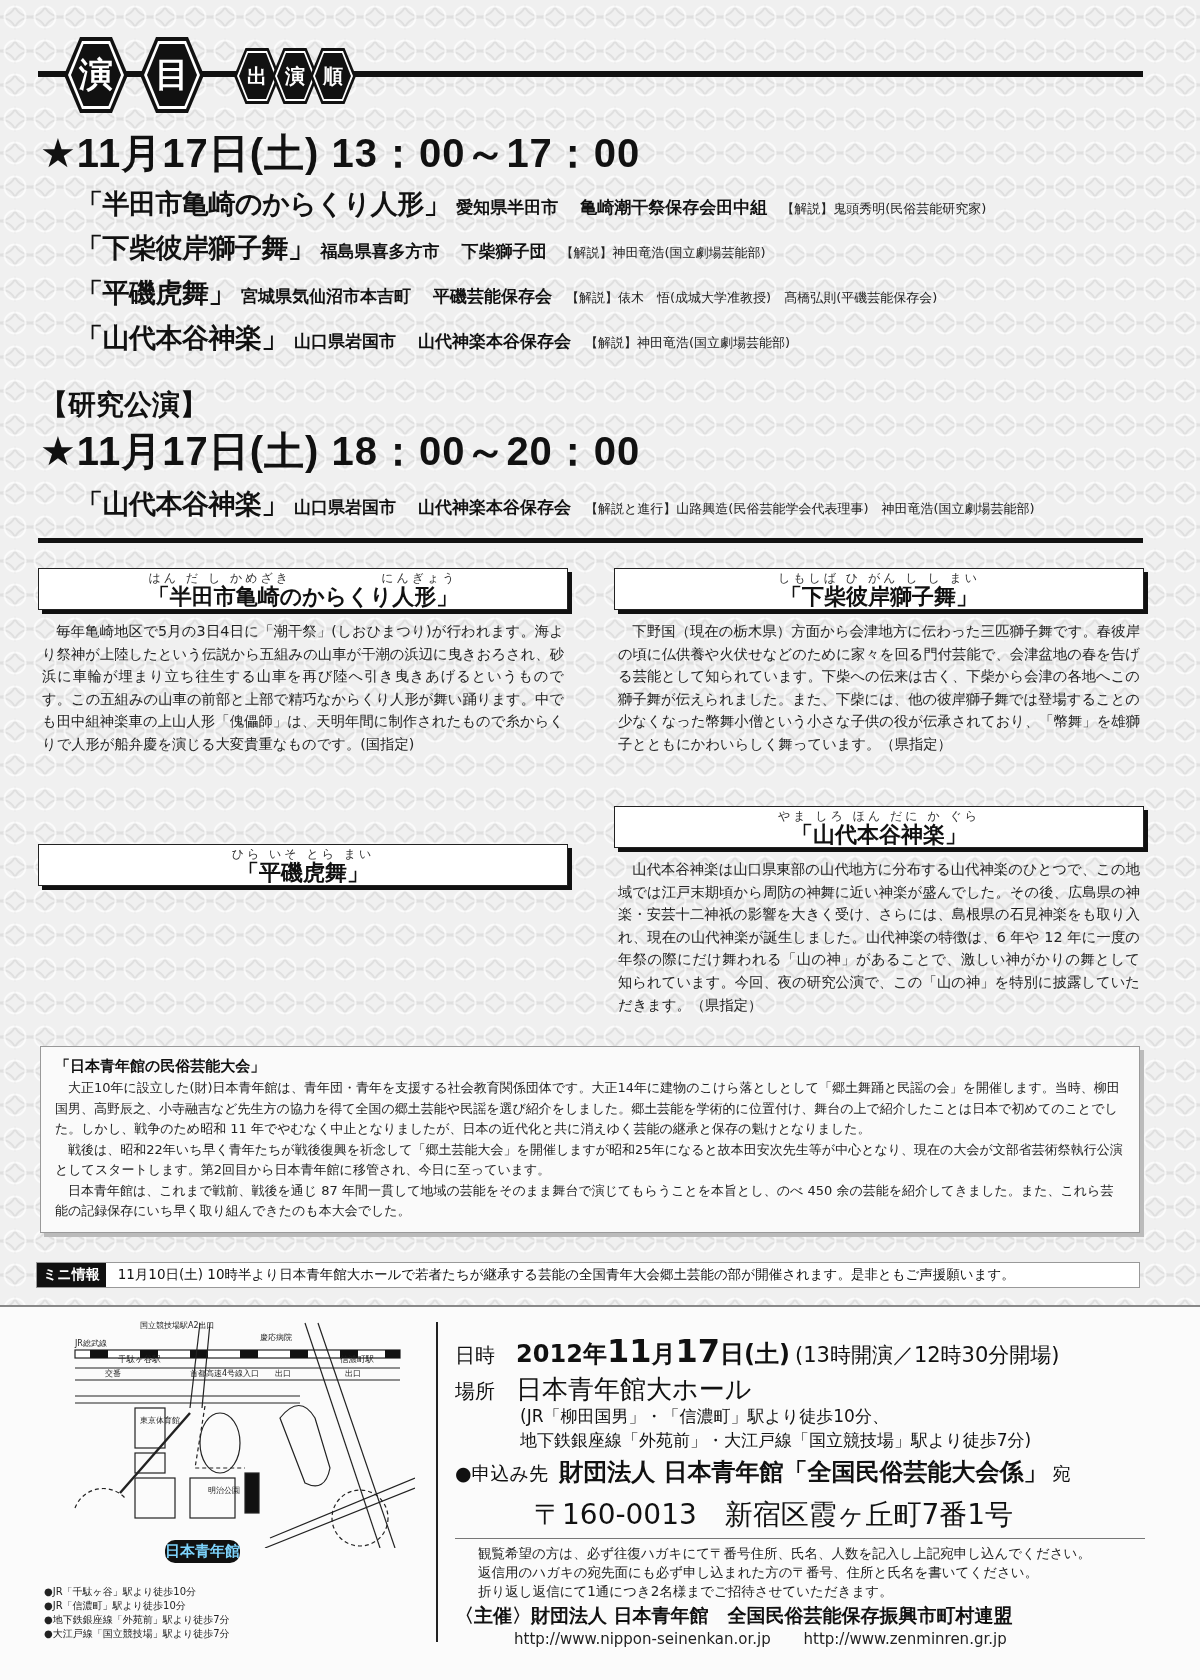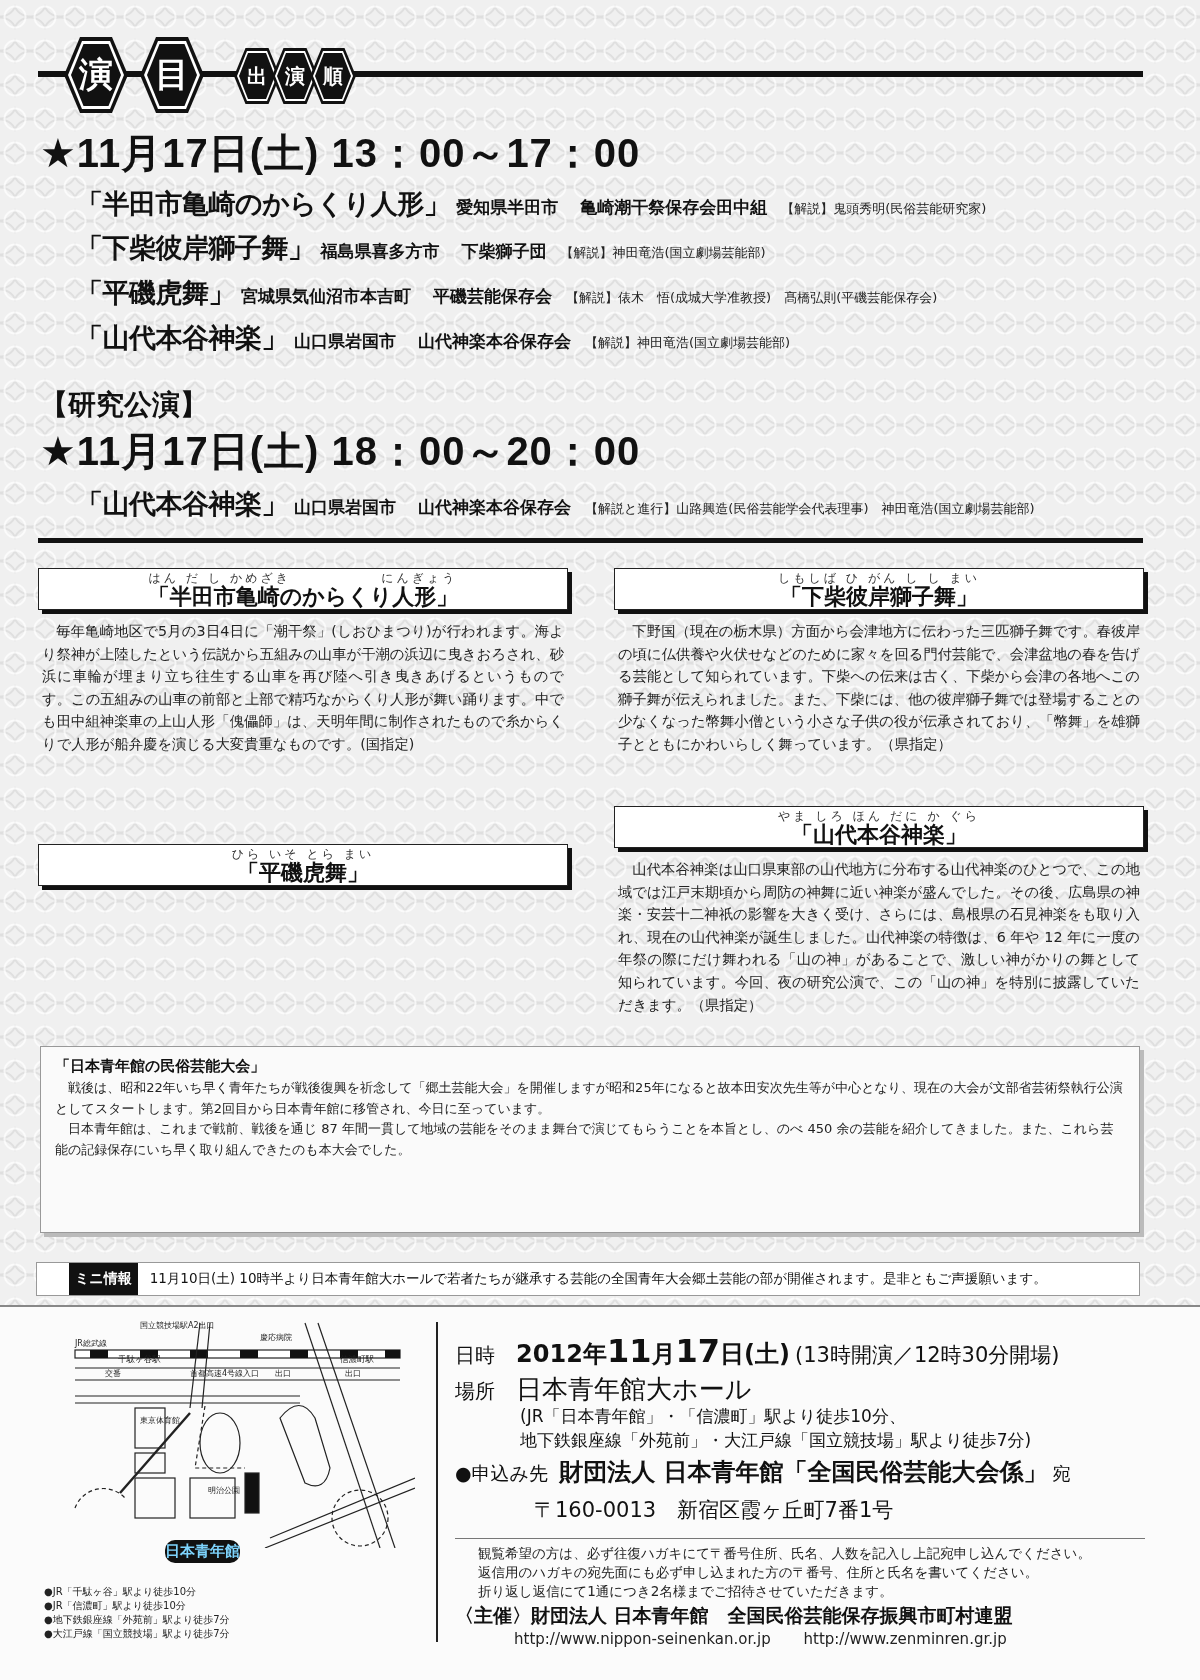--- a/index.html
+++ b/index.html
@@ -85,22 +85,22 @@
   .info-box {
     position: absolute; left: 40px; top: 1046px; width: 1100px; height: 187px;
     background: #fafafa; border: 1px solid #999; box-shadow: 4px 4px 0 #bbb;
     padding: 10px 14px;
   }
   .info-title { font-size: 15px; font-weight: bold; margin-bottom: 2px; }
   .info-p { font-size: 13px; line-height: 20.5px; color: #222; text-indent: 1em; }
 
   
   .mini {
-    position: absolute; left: 36px; top: 1262px; width: 1104px; height: 34px;
-    background: #fff; border: 1px solid #999; display: flex; align-items: center; padding-left: 32px;
+    position: absolute; left: 36px; top: 1262px; width: 1104px; height: 26px;
+    background: #fff; border: 1px solid #999; display: flex; align-items: center;
   }
   .mini-tag { background: #111; color: #fff; font-weight: bold; font-size: 14px; padding: 4px 6px; height: 100%; display: flex; align-items: center; }
   .mini-text { font-size: 13.5px; margin-left: 12px; color: #111; }
 
   
   .map { position: absolute; left: 40px; top: 1318px; width: 375px; height: 230px; }
   .access-list { position: absolute; left: 44px; top: 1585px; font-size: 10px; line-height: 14px; color: #222; }
   .venue-tag {
     position: absolute; left: 165px; top: 1540px; background: #111; color: #7dd3fc;
     font-size: 15px; font-weight: bold; padding: 2px 0; border-radius: 10px;
@@ -111,21 +111,21 @@
   .detail { position: absolute; left: 455px; white-space: nowrap; }
   .lbl { font-size: 20px; margin-right: 16px; }
   .date-main { font-size: 24px; font-weight: bold; }
   .date-big { font-size: 32px; font-weight: bold; }
   .date-note { font-size: 21px; }
   .venue-main { font-size: 26px; font-weight: normal; }
   .access { font-size: 17px; line-height: 24px; }
   .apply-lbl { font-size: 19px; }
   .apply-main { font-size: 24px; font-weight: bold; margin-left: 6px; }
   .apply-suffix { font-size: 18px; }
-  .addr { font-size: 21px; }
+  .addr { font-size: 28px; }
   .hr2 { position: absolute; left: 455px; top: 1538px; width: 690px; height: 1px; background: #777; }
   .notes { position: absolute; left: 478px; top: 1544px; font-size: 13.5px; line-height: 19px; color: #222; }
   .host { position: absolute; left: 455px; top: 1603px; font-size: 19px; font-weight: bold; }
   .urls { position: absolute; left: 514px; top: 1630px; font-size: 15px; color: #222; word-spacing: 2px; }
   .urls span { margin-right: 26px; }
 </style>
 </head>
 <body>
 
 <div class="upper"></div>
@@ -222,20 +222,21 @@
 <div class="sec" style="left:614px; top:806px;">
   <div class="sec-title">
     <div class="sec-ruby">やま しろ ほん だに か ぐら</div>
     <div class="sec-name">「山代本谷神楽」</div>
   </div>
   <div class="sec-body">山代本谷神楽は山口県東部の山代地方に分布する山代神楽のひとつで、この地域では江戸末期頃から周防の神舞に近い神楽が盛んでした。その後、広島県の神楽・安芸十二神祇の影響を大きく受け、さらには、島根県の石見神楽をも取り入れ、現在の山代神楽が誕生しました。山代神楽の特徴は、6 年や 12 年に一度の年祭の際にだけ舞われる「山の神」があることで、激しい神がかりの舞として知られています。今回、夜の研究公演で、この「山の神」を特別に披露していただきます。（県指定）</div>
 </div>
 
 <div class="info-box">
   <div class="info-title">「日本青年館の民俗芸能大会」</div>
+  <p class="info-p">大正10年に設立した(財)日本青年館は、青年団・青年を支援する社会教育関係団体です。大正14年に建物のこけら落としとして「郷土舞踊と民謡の会」を開催します。当時、柳田国男、高野辰之、小寺融吉など先生方の協力を得て全国の郷土芸能や民謡を選び紹介をしました。郷土芸能を学術的に位置付け、舞台の上で紹介したことは日本で初めてのことでした。しかし、戦争のため昭和 11 年でやむなく中止となりましたが、日本の近代化と共に消えゆく芸能の継承と保存の魁けとなりました。</p>
   <p class="info-p">戦後は、昭和22年いち早く青年たちが戦後復興を祈念して「郷土芸能大会」を開催しますが昭和25年になると故本田安次先生等が中心となり、現在の大会が文部省芸術祭執行公演としてスタートします。第2回目から日本青年館に移管され、今日に至っています。</p>
   <p class="info-p">日本青年館は、これまで戦前、戦後を通じ 87 年間一貫して地域の芸能をそのまま舞台で演じてもらうことを本旨とし、のべ 450 余の芸能を紹介してきました。また、これら芸能の記録保存にいち早く取り組んできたのも本大会でした。</p>
 </div>
 
 <div class="mini">
   <span class="mini-tag">ミニ情報</span>
   <span class="mini-text">11月10日(土) 10時半より日本青年館大ホールで若者たちが継承する芸能の全国青年大会郷土芸能の部が開催されます。是非ともご声援願います。</span>
 </div>
 
 <svg class="map" viewBox="0 0 375 230" xmlns="http://www.w3.org/2000/svg" font-family="DejaVu Sans, sans-serif">
@@ -303,21 +304,21 @@
   <span class="lbl">日時</span>
   <span class="date-main">2012年</span><span class="date-big">11</span><span class="date-main">月</span><span class="date-big">17</span><span class="date-main">日(土)</span>
   <span class="date-note">(13時開演／12時30分開場)</span>
 </div>
 
 <div class="detail" style="top:1372px;">
   <span class="lbl">場所</span>
   <span class="venue-main">日本青年館大ホール</span>
 </div>
 <div class="detail access" style="top:1404px; left:520px;">
-  <div>(JR「日本青年館」・「信濃町」駅より徒歩10分、</div>
+  <div>(JR「柳田国男」・「信濃町」駅より徒歩10分、</div>
   <div>地下鉄銀座線「外苑前」・大江戸線「国立競技場」駅より徒歩7分)</div>
 </div>
 
 <div class="detail" style="top:1456px;">
   <span class="apply-lbl">●申込み先</span>
   <span class="apply-main">財団法人 日本青年館「全国民俗芸能大会係」</span>
   <span class="apply-suffix">宛</span>
 </div>
 <div class="detail addr" style="top:1496px; left:534px;">〒160-0013　新宿区霞ヶ丘町7番1号</div>
 

